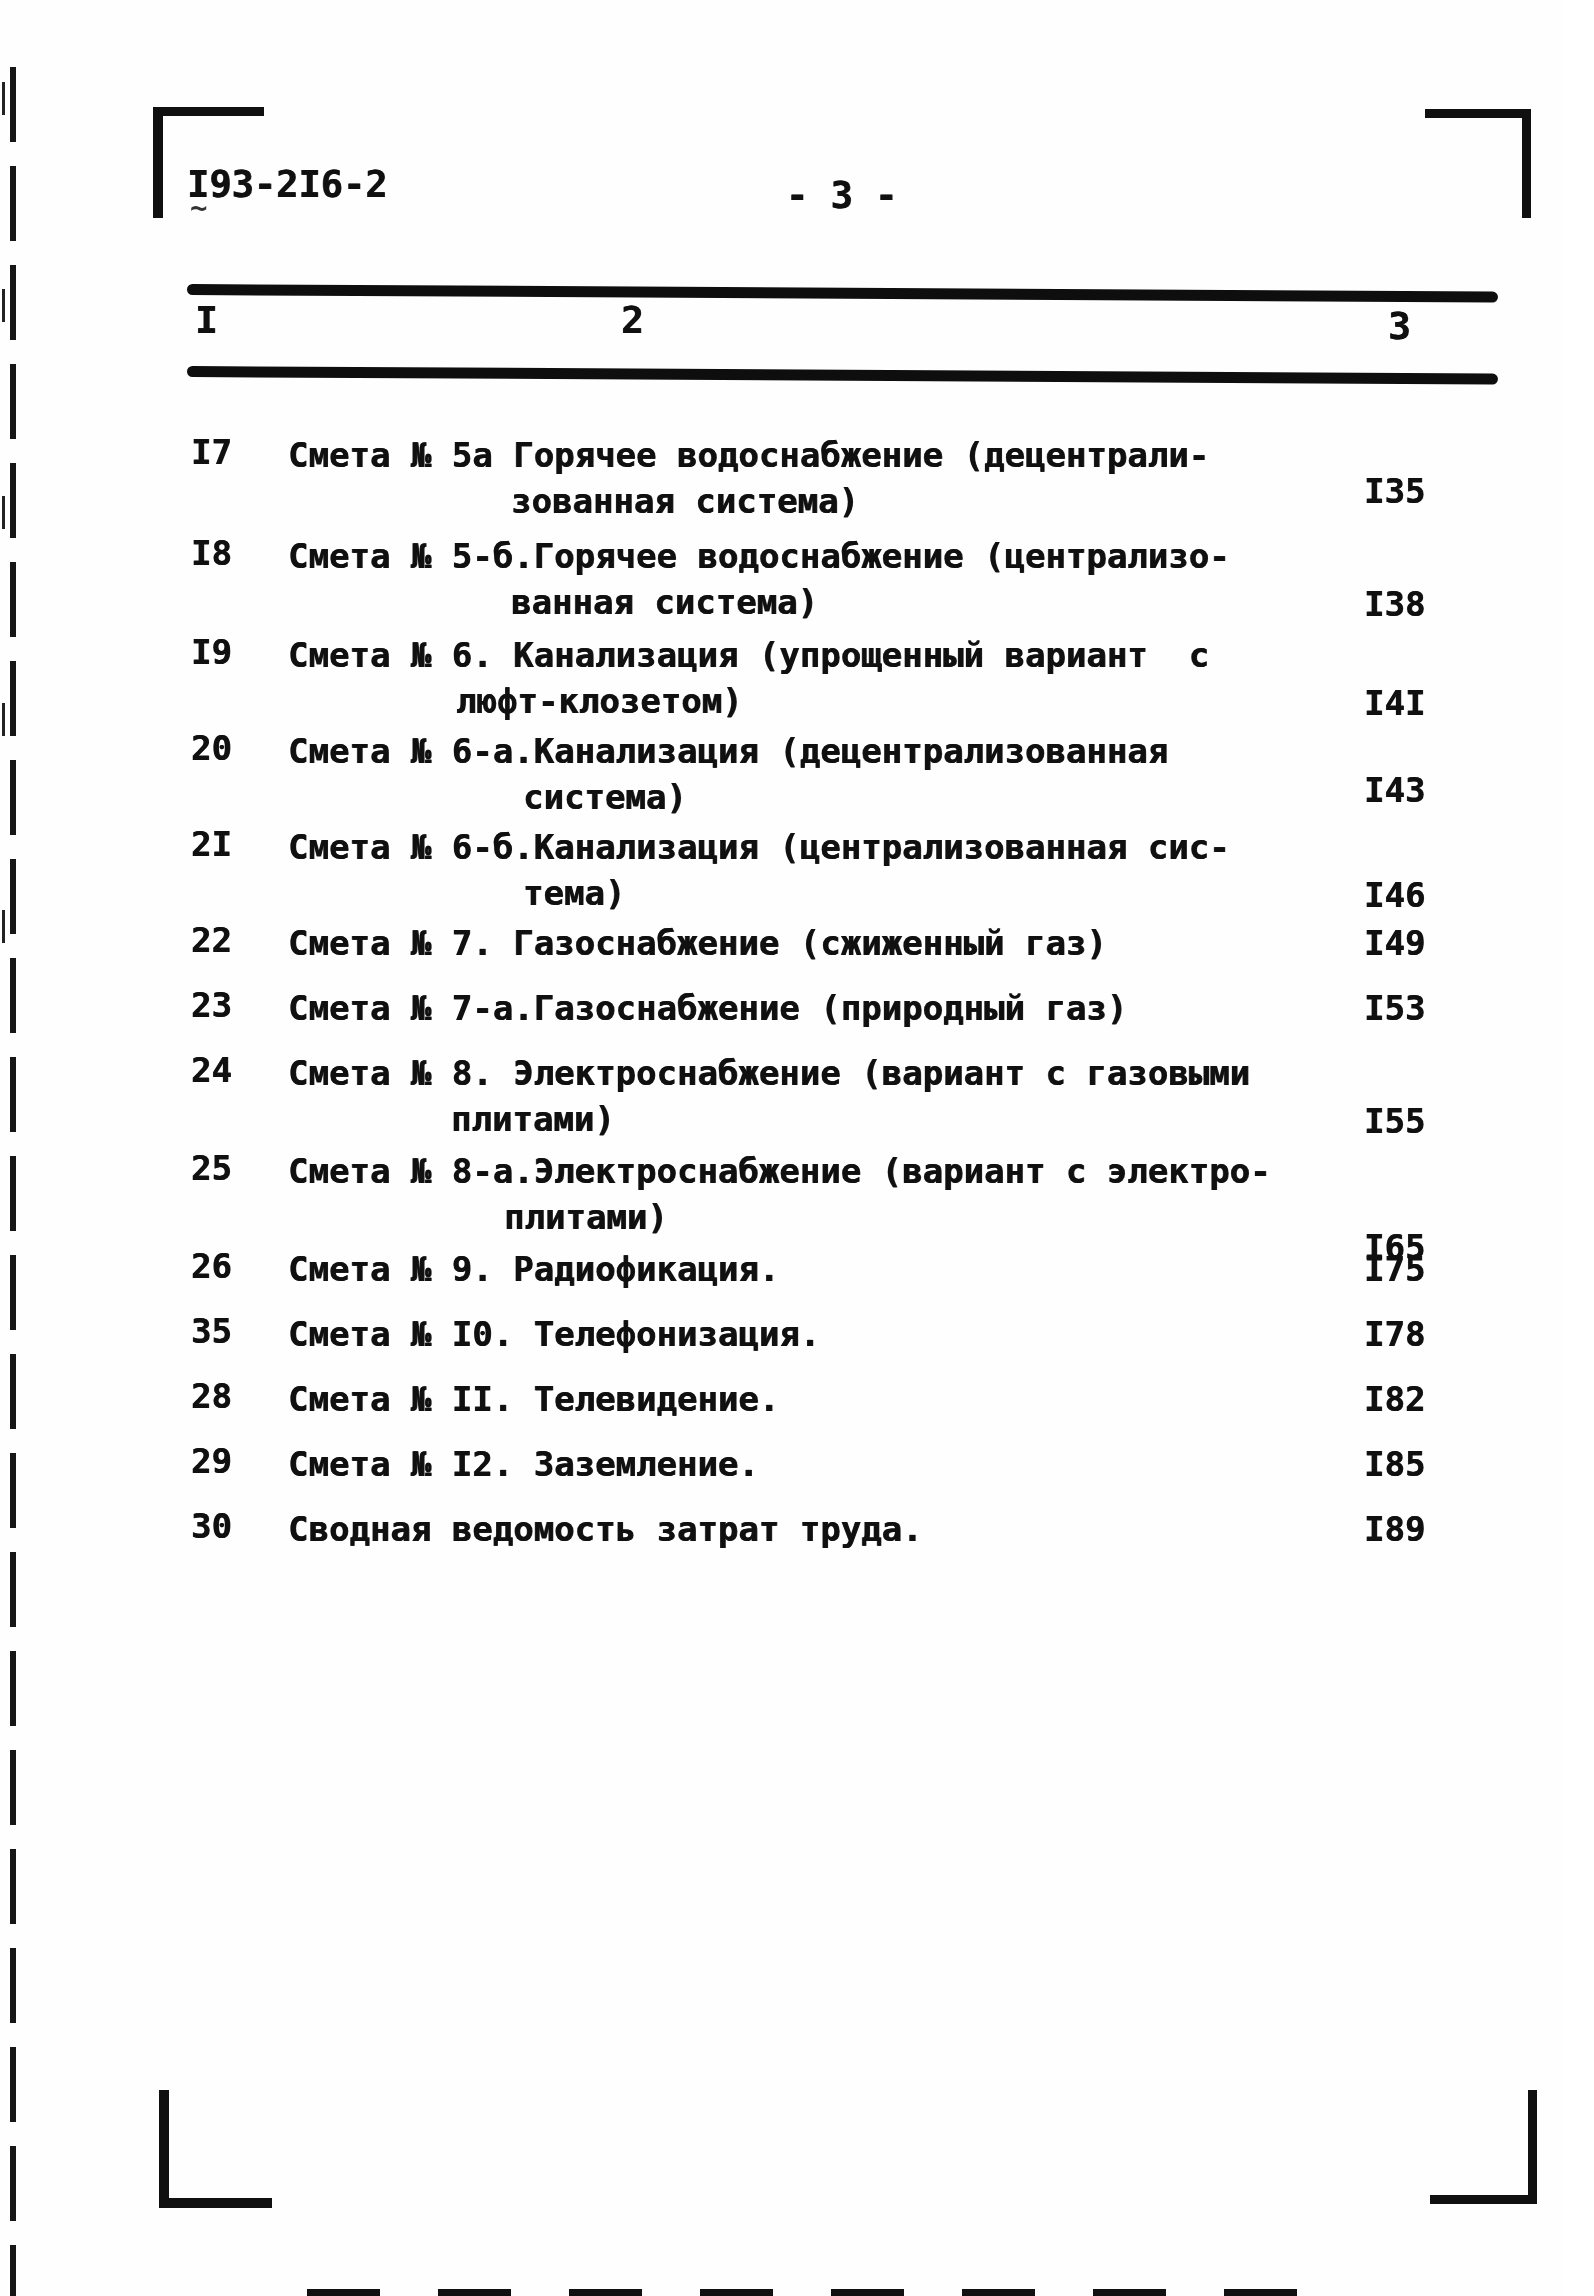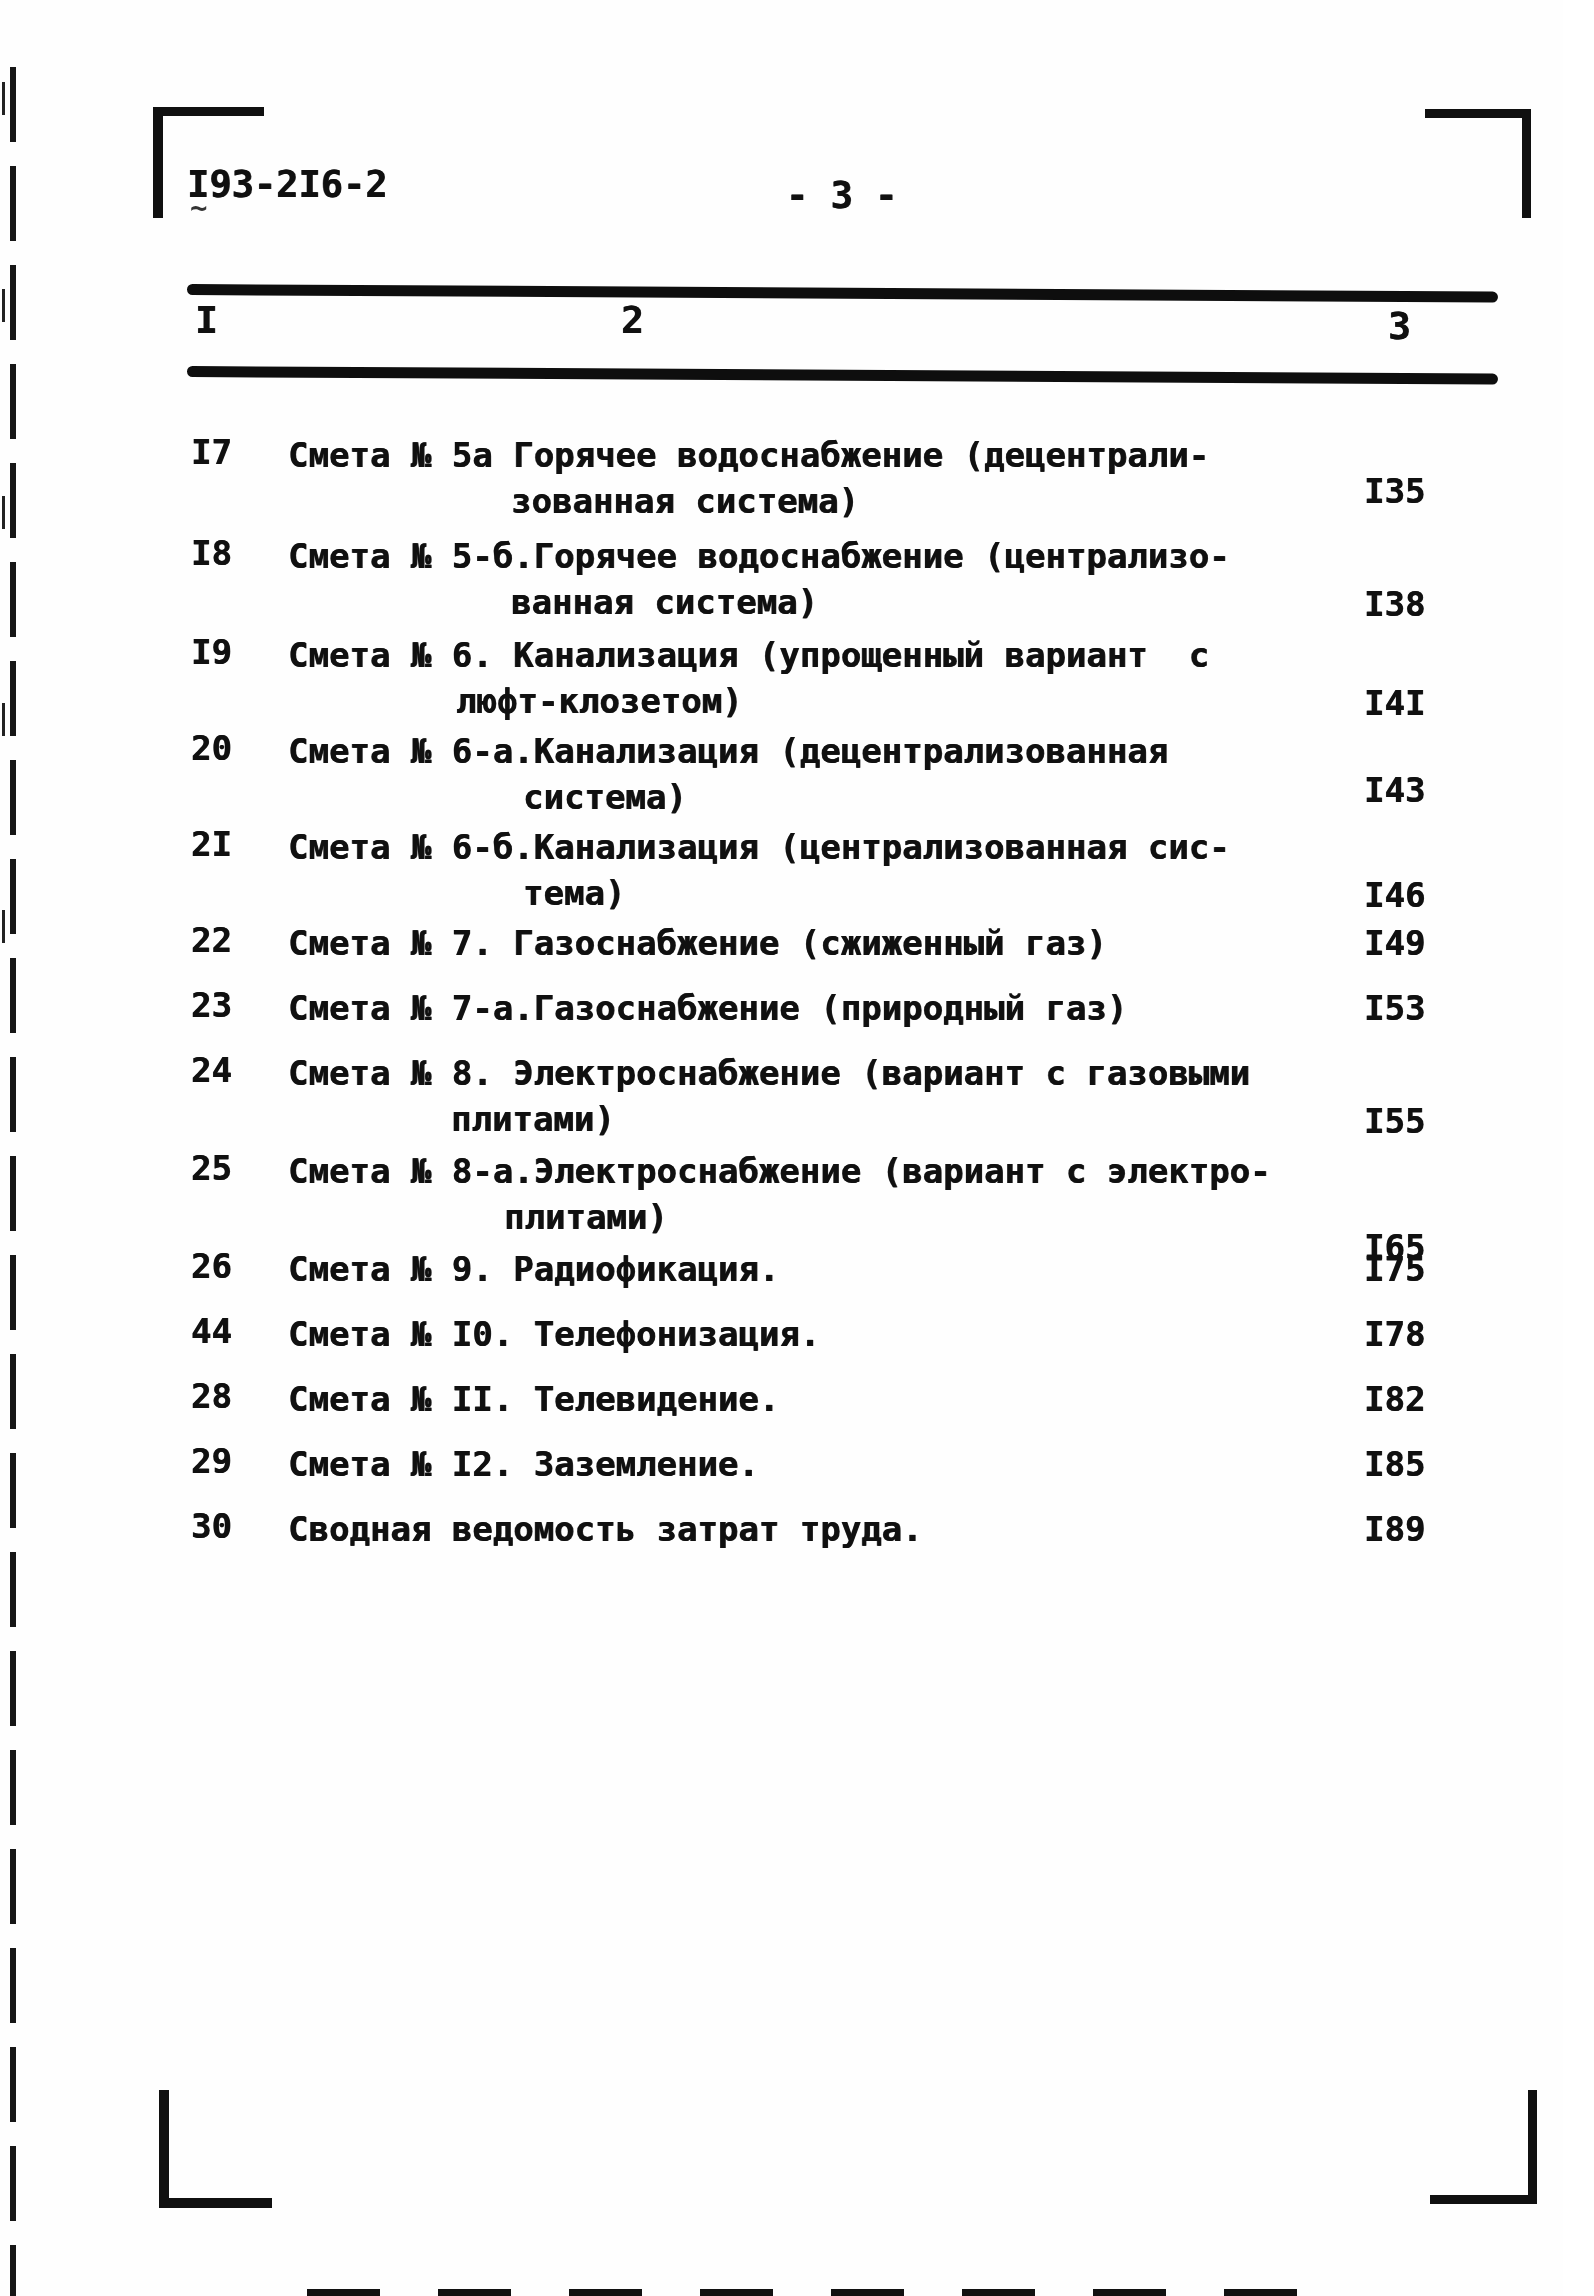--- a/index.html
+++ b/index.html
@@ -151,21 +151,21 @@
         <span class="tw row-page" style="top: 51px; margin-top: 28px;">I65</span>
       </div>
       <div class="row" style="top: 1246px;">
         <span class="tw row-num">26</span>
         <div class="row-text">
           <div class="tw row-line">Смета № 9. Радиофикация.</div>
         </div>
         <span class="tw row-page" style="top: 2.9px;">I75</span>
       </div>
       <div class="row" style="top: 1311px;">
-        <span class="tw row-num">44</span>
+        <span class="tw row-num">35</span>
         <div class="row-text">
           <div class="tw row-line">Смета № I0. Телефонизация.</div>
         </div>
         <span class="tw row-page" style="top: 2.9px;">I78</span>
       </div>
       <div class="row" style="top: 1376px;">
         <span class="tw row-num">28</span>
         <div class="row-text">
           <div class="tw row-line">Смета № II. Телевидение.</div>
         </div>

